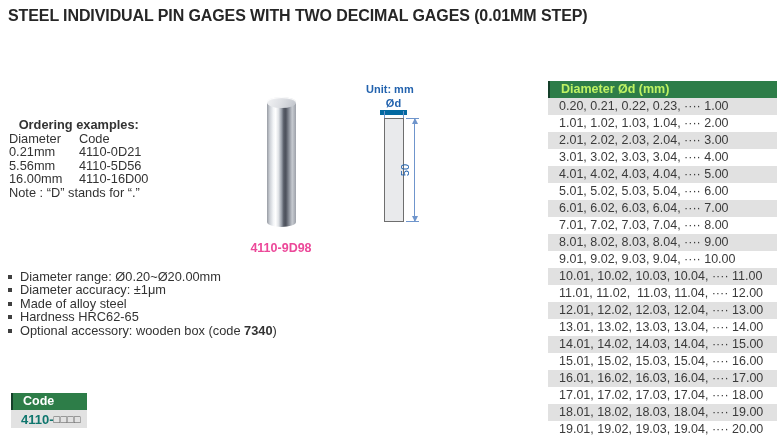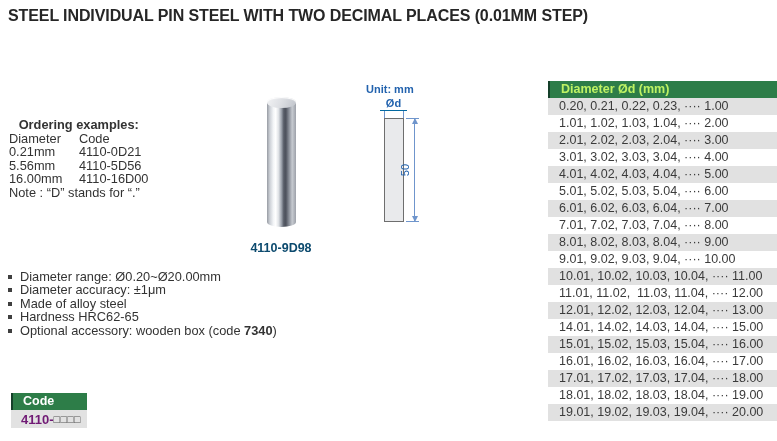--- a/index.html
+++ b/index.html
@@ -35,29 +35,29 @@
     border-radius:0 0 50% 50% / 0 0 5px 5px;
   }
   .pin-cap{
     position:absolute;left:0;top:0;width:29px;height:11px;
     border-radius:50%;
     background:linear-gradient(115deg,#f2f3f5 0%,#dfe1e5 45%,#bfc3ca 100%);
     box-shadow:inset 0 1px 1px #ffffff;
   }
   .pin-label{
     left:246px;top:241px;width:70px;text-align:center;
-    font-size:12.5px;font-weight:bold;color:#0c4a6e;white-space:nowrap;
+    font-size:12.5px;font-weight:bold;color:#ec4899;white-space:nowrap;
   }
 
   
   .unit{left:366px;top:83px;font-size:11px;font-weight:bold;color:#2363ae;white-space:nowrap;}
   .od-label{
     left:380px;top:97px;width:27px;text-align:center;
     font-size:11px;font-weight:bold;color:#2363ae;
-    border-bottom:1px solid #0369a1;padding-bottom:1px;
+    border-bottom:5px solid #0369a1;padding-bottom:1px;
   }
   .od-tick{width:1px;height:7px;background:#6f95cc;top:111px;}
   .od-tick.l{left:384px;}
   .od-tick.r{left:403px;}
   .draw-rect{
     left:384px;top:118px;width:20px;height:104px;box-sizing:border-box;
     background:#e9eaec;border:1px solid #6e6e6e;
   }
   .vdim{left:414px;top:119px;width:1px;height:102px;background:#6f95cc;}
   .vdim::before,.vdim::after{
@@ -88,40 +88,40 @@
   .code-box{left:11px;top:393px;width:76px;}
   .code-head{
     height:17px;line-height:17px;box-sizing:border-box;
     background:#2d7d48;border-left:2px solid #15402a;
     color:#ffffff;font-weight:bold;font-size:12.5px;padding-left:10px;
   }
   .code-val{
     height:18px;line-height:18px;box-sizing:border-box;
     background:#e2e2e2;padding-left:10px;white-space:nowrap;
   }
-  .code-prefix{font-size:13px;font-weight:bold;color:#701a75;}
+  .code-prefix{font-size:13px;font-weight:bold;color:#0f766e;}
   .code-squares{font-size:10.5px;color:#555;letter-spacing:0.5px;position:relative;top:-1px;}
 
   
   .dtable{left:548px;top:81px;width:229px;font-size:12.5px;}
   .dtable-head{
     height:17px;line-height:17px;box-sizing:border-box;
     background:#2d7d48;border-left:2px solid #15402a;
     color:#bef264;font-weight:bold;padding-left:11px;
   }
   .dtable-row{
     height:17px;line-height:16.55px;box-sizing:border-box;
     padding-left:11px;color:#3b3b3b;white-space:pre;
   }
   .dtable-row:nth-child(even){background:#e1e1e1;}
 </style>
 </head>
 <body>
 
-<div class="abs title">STEEL INDIVIDUAL PIN STEEL WITH TWO DECIMAL PLACES (0.01MM STEP)</div>
+<div class="abs title">STEEL INDIVIDUAL PIN GAGES WITH TWO DECIMAL GAGES (0.01MM STEP)</div>
 
 <section class="abs ordering">
   <div class="ord-heading">Ordering examples:</div>
   <div class="ord-row">
     <span class="ord-c1">Diameter</span><span>Code</span>
   </div>
   <div class="ord-row">
     <span class="ord-c1">0.21mm</span><span>4110-0D21</span>
   </div>
   <div class="ord-row">
@@ -172,19 +172,20 @@
   <div class="dtable-row">3.01, 3.02, 3.03, 3.04, ···· 4.00</div>
   <div class="dtable-row">4.01, 4.02, 4.03, 4.04, ···· 5.00</div>
   <div class="dtable-row">5.01, 5.02, 5.03, 5.04, ···· 6.00</div>
   <div class="dtable-row">6.01, 6.02, 6.03, 6.04, ···· 7.00</div>
   <div class="dtable-row">7.01, 7.02, 7.03, 7.04, ···· 8.00</div>
   <div class="dtable-row">8.01, 8.02, 8.03, 8.04, ···· 9.00</div>
   <div class="dtable-row">9.01, 9.02, 9.03, 9.04, ···· 10.00</div>
   <div class="dtable-row">10.01, 10.02, 10.03, 10.04, ···· 11.00</div>
   <div class="dtable-row">11.01, 11.02,  11.03, 11.04, ···· 12.00</div>
   <div class="dtable-row">12.01, 12.02, 12.03, 12.04, ···· 13.00</div>
+  <div class="dtable-row">13.01, 13.02, 13.03, 13.04, ···· 14.00</div>
   <div class="dtable-row">14.01, 14.02, 14.03, 14.04, ···· 15.00</div>
   <div class="dtable-row">15.01, 15.02, 15.03, 15.04, ···· 16.00</div>
   <div class="dtable-row">16.01, 16.02, 16.03, 16.04, ···· 17.00</div>
   <div class="dtable-row">17.01, 17.02, 17.03, 17.04, ···· 18.00</div>
   <div class="dtable-row">18.01, 18.02, 18.03, 18.04, ···· 19.00</div>
   <div class="dtable-row">19.01, 19.02, 19.03, 19.04, ···· 20.00</div>
 </div>
 
 </body></html>

